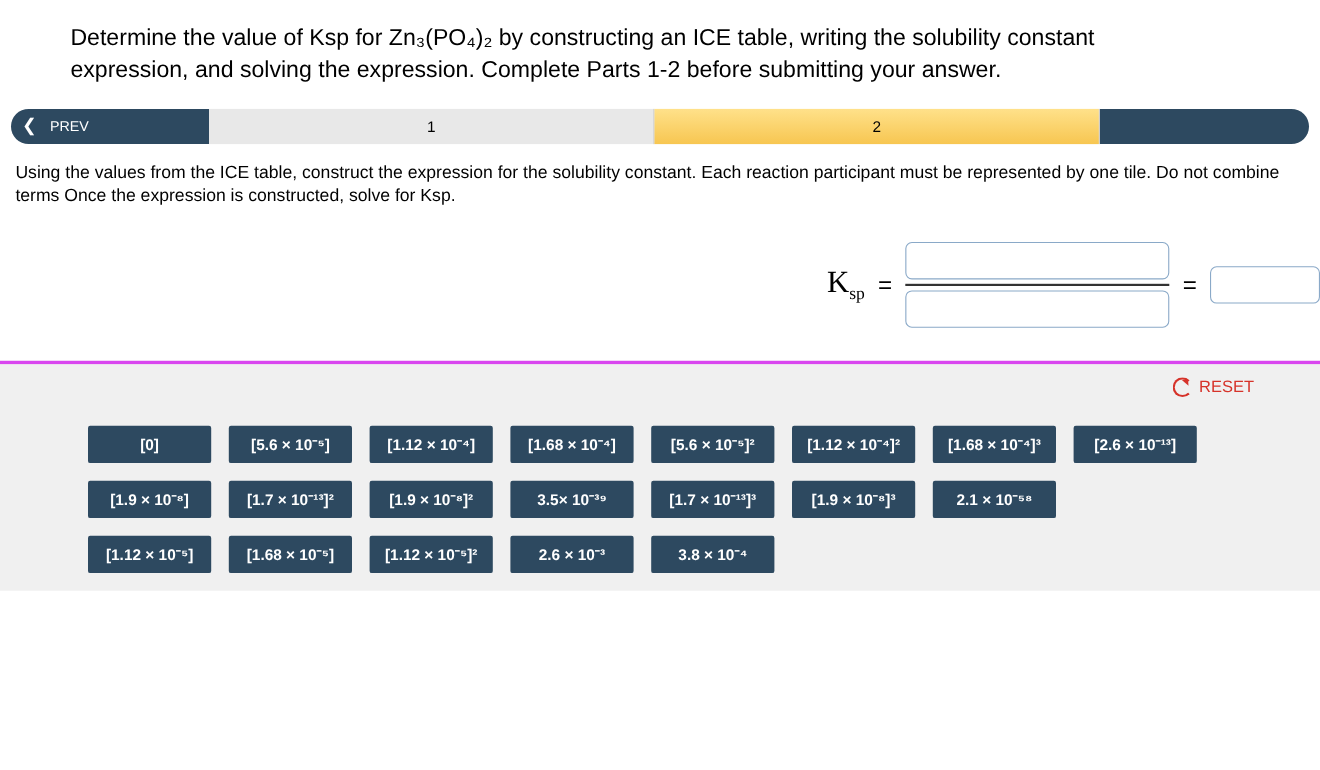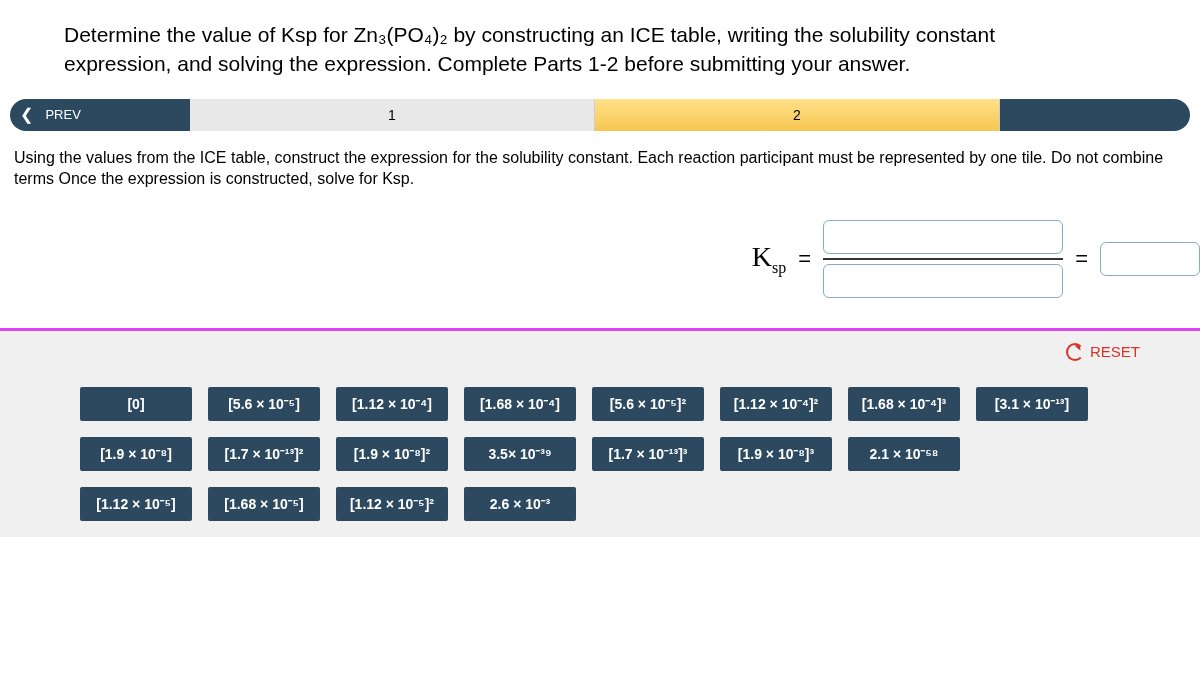--- a/index.html
+++ b/index.html
@@ -200,31 +200,32 @@
   </div>
   <div class="tile-rows" id="tile-rows">
       <div class="tile-row">
         <div class="tile">[0]</div>
         <div class="tile">[5.6 × 10⁻⁵]</div>
         <div class="tile">[1.12 × 10⁻⁴]</div>
         <div class="tile">[1.68 × 10⁻⁴]</div>
         <div class="tile">[5.6 × 10⁻⁵]²</div>
         <div class="tile">[1.12 × 10⁻⁴]²</div>
         <div class="tile">[1.68 × 10⁻⁴]³</div>
-        <div class="tile">[3.1 × 10⁻¹³]</div>
+        <div class="tile">[2.6 × 10⁻¹³]</div>
       </div>
       <div class="tile-row">
         <div class="tile">[1.9 × 10⁻⁸]</div>
         <div class="tile">[1.7 × 10⁻¹³]²</div>
         <div class="tile">[1.9 × 10⁻⁸]²</div>
         <div class="tile">3.5× 10⁻³⁹</div>
         <div class="tile">[1.7 × 10⁻¹³]³</div>
         <div class="tile">[1.9 × 10⁻⁸]³</div>
         <div class="tile">2.1 × 10⁻⁵⁸</div>
       </div>
       <div class="tile-row">
         <div class="tile">[1.12 × 10⁻⁵]</div>
         <div class="tile">[1.68 × 10⁻⁵]</div>
         <div class="tile">[1.12 × 10⁻⁵]²</div>
         <div class="tile">2.6 × 10⁻³</div>
+        <div class="tile">3.8 × 10⁻⁴</div>
       </div>
     </div>
 </div>
 
 </body></html>

